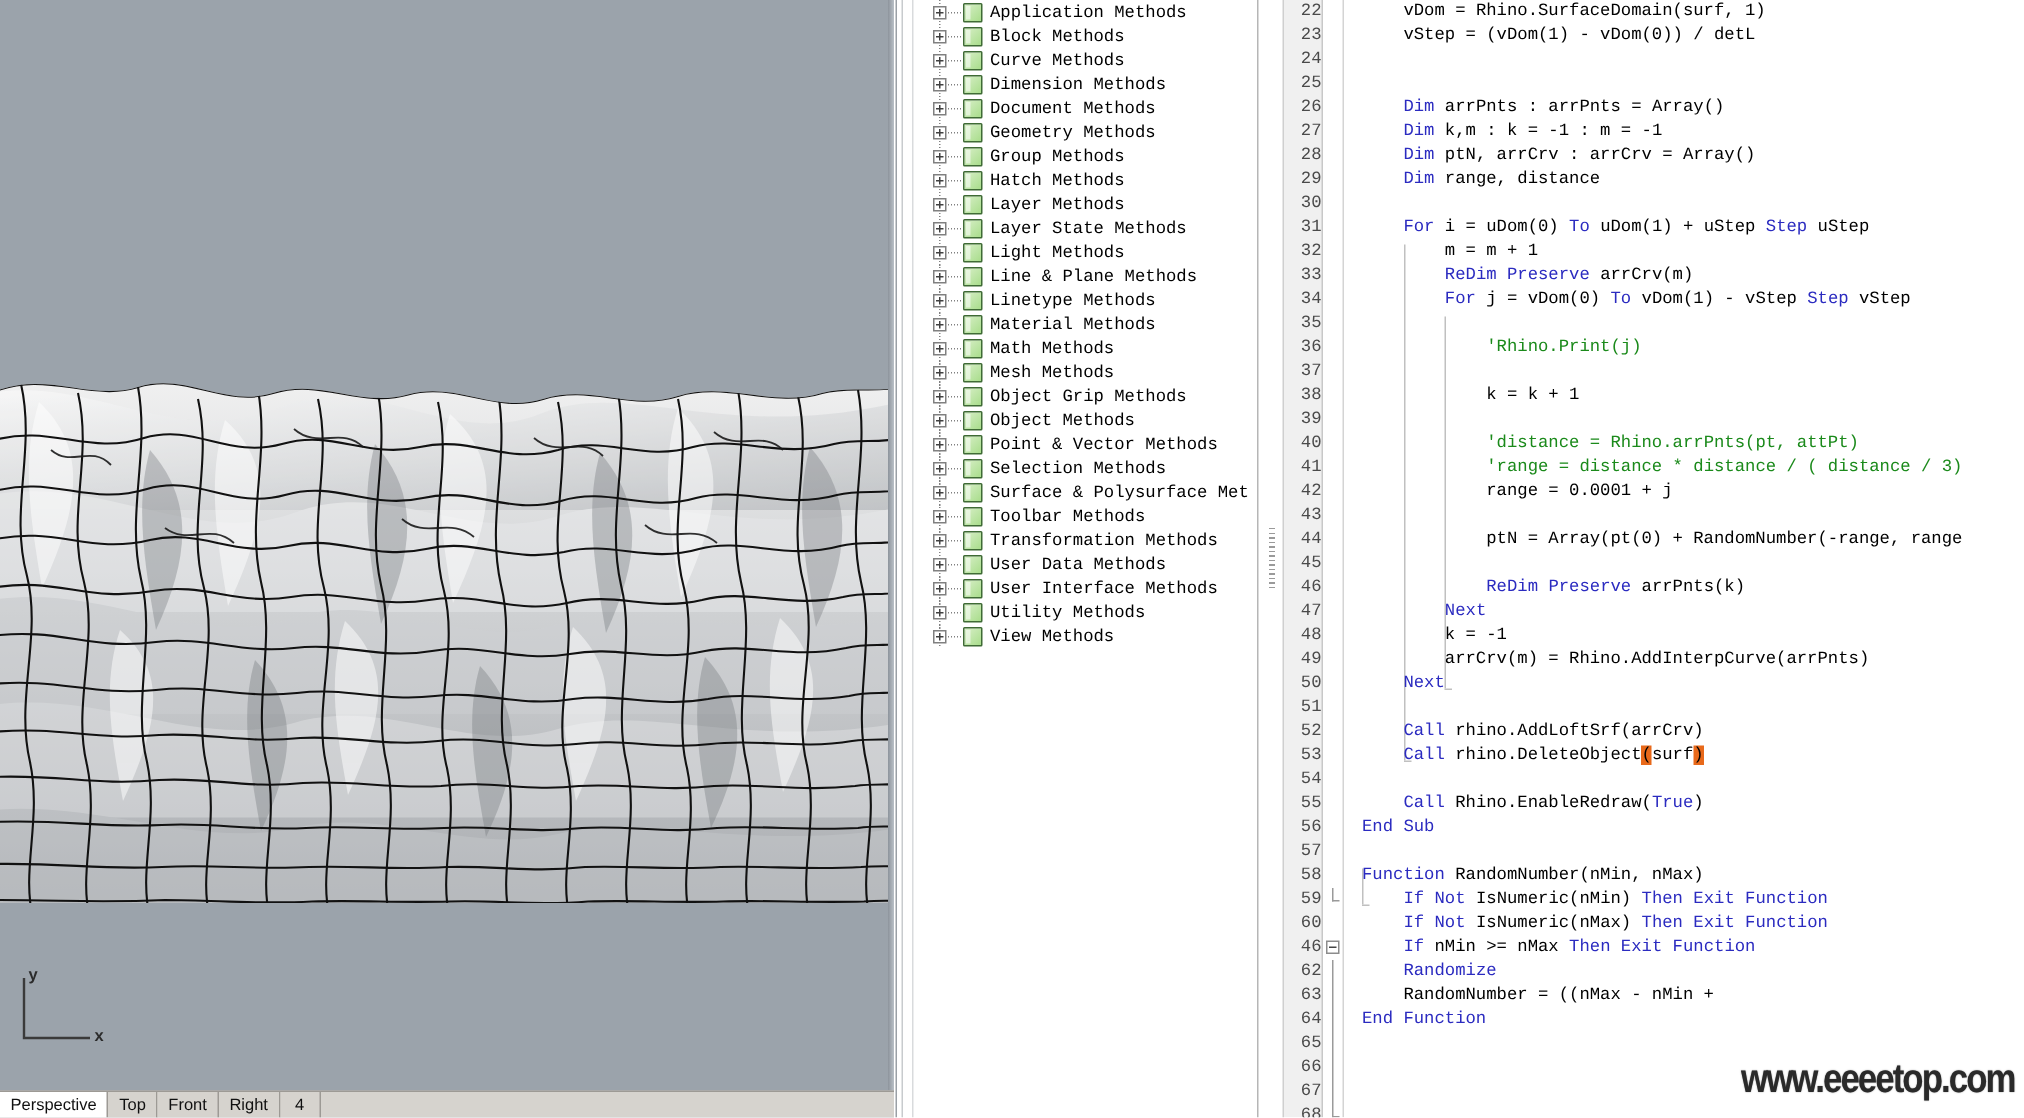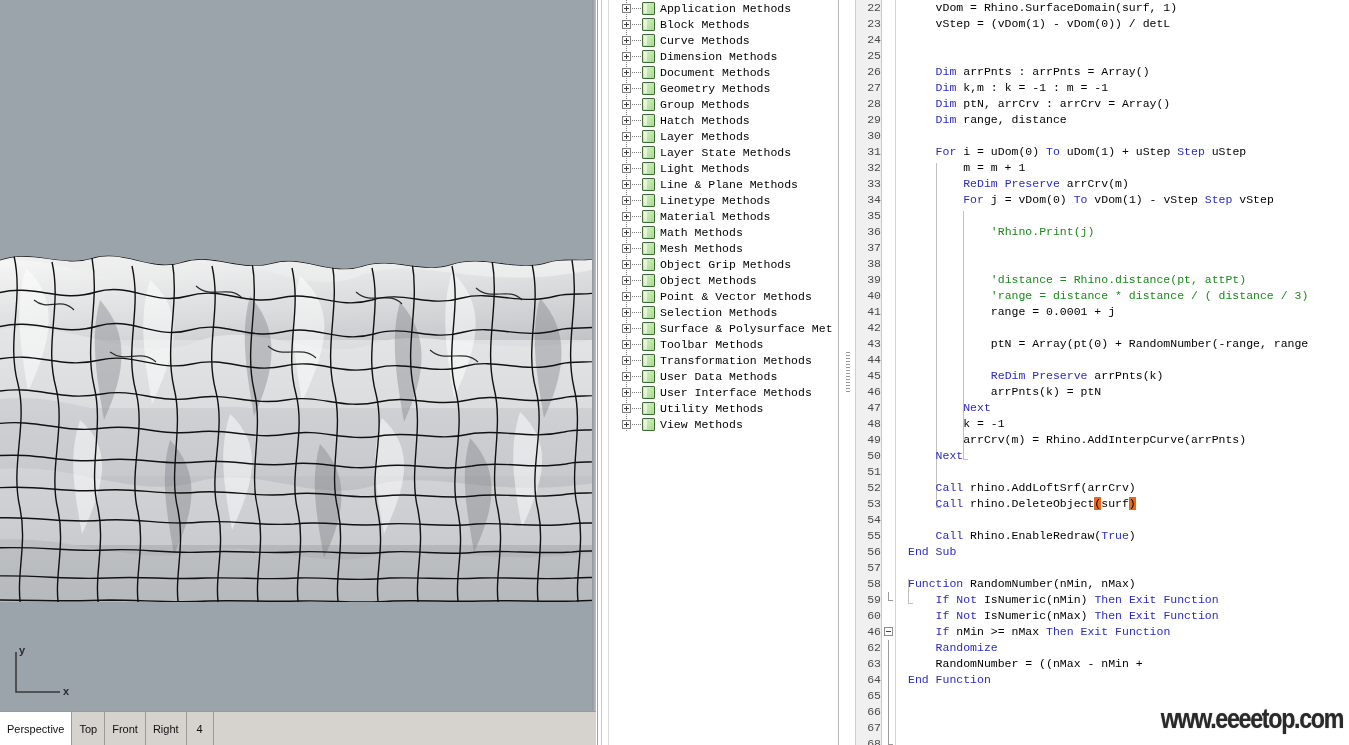--- a/index.html
+++ b/index.html
@@ -40,21 +40,21 @@
     position: absolute; left: 10px; top: 648px;
     width: 60px; height: 52px;
     pointer-events: none;
   }
   #axis-indicator .lbl {
     position: absolute; font-family: "Liberation Sans", sans-serif;
     font-size: 11px; color: #2b2b2b; font-weight: bold;
   }
   #vp-tabs {
     position: absolute; left: 0; bottom: 0;
-    width: 596px; height: 34px;
+    width: 596px; height: 18px;
     background: #d6d3ce;
     border-top: 1px solid #9d9a95;
     display: flex; align-items: stretch;
     font-size: 11px;
   }
   #vp-tabs .vtab {
     display: flex; align-items: center; justify-content: center;
     padding: 0 7px;
     border-right: 1px solid #9d9a95;
     color: #101010;
@@ -758,29 +758,29 @@
         <div class="cline">    <span class="kw">Dim</span> ptN, arrCrv : arrCrv = Array()</div>
         <div class="cline">    <span class="kw">Dim</span> range, distance</div>
         <div class="cline">&nbsp;</div>
         <div class="cline">    <span class="kw">For</span> i = uDom(0) <span class="kw">To</span> uDom(1) + uStep <span class="kw">Step</span> uStep</div>
         <div class="cline">        m = m + 1</div>
         <div class="cline">        <span class="kw">ReDim</span> <span class="kw">Preserve</span> arrCrv(m)</div>
         <div class="cline">        <span class="kw">For</span> j = vDom(0) <span class="kw">To</span> vDom(1) - vStep <span class="kw">Step</span> vStep</div>
         <div class="cline">&nbsp;</div>
         <div class="cline">            <span class="cmt">'Rhino.Print(j)</span></div>
         <div class="cline">&nbsp;</div>
-        <div class="cline">&nbsp;</div>
-        <div class="cline">            <span class="cmt">'distance = Rhino.distance(pt, attPt)</span></div>
+        <div class="cline">            k = k + 1</div>
+        <div class="cline">&nbsp;</div>
+        <div class="cline">            <span class="cmt">'distance = Rhino.arrPnts(pt, attPt)</span></div>
         <div class="cline">            <span class="cmt">'range = distance * distance / ( distance / 3)</span></div>
         <div class="cline">            range = 0.0001 + j</div>
         <div class="cline">&nbsp;</div>
         <div class="cline">            ptN = Array(pt(0) + RandomNumber(-range, range</div>
         <div class="cline">&nbsp;</div>
         <div class="cline">            <span class="kw">ReDim</span> <span class="kw">Preserve</span> arrPnts(k)</div>
-        <div class="cline">            arrPnts(k) = ptN</div>
         <div class="cline">        <span class="kw">Next</span></div>
         <div class="cline">        k = -1</div>
         <div class="cline">        arrCrv(m) = Rhino.AddInterpCurve(arrPnts)</div>
         <div class="cline">    <span class="kw">Next</span></div>
         <div class="cline">&nbsp;</div>
         <div class="cline">    <span class="kw">Call</span> rhino.AddLoftSrf(arrCrv)</div>
         <div class="cline">    <span class="kw">Call</span> rhino.DeleteObject<span class="hl">(</span>surf<span class="hl">)</span></div>
         <div class="cline">&nbsp;</div>
         <div class="cline">    <span class="kw">Call</span> Rhino.EnableRedraw(<span class="kw">True</span>)</div>
         <div class="cline"><span class="kw">End Sub</span></div>

